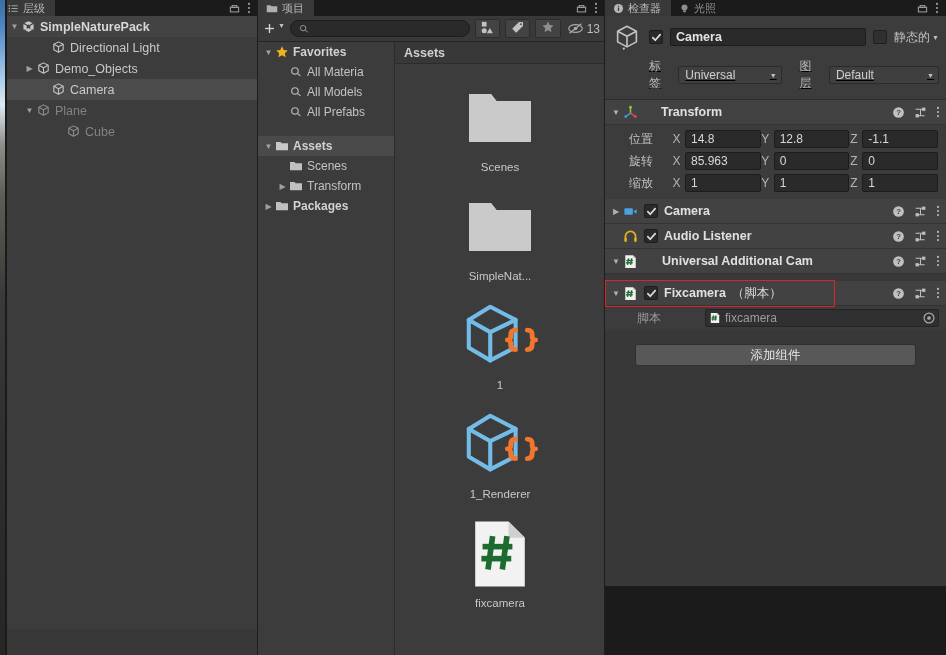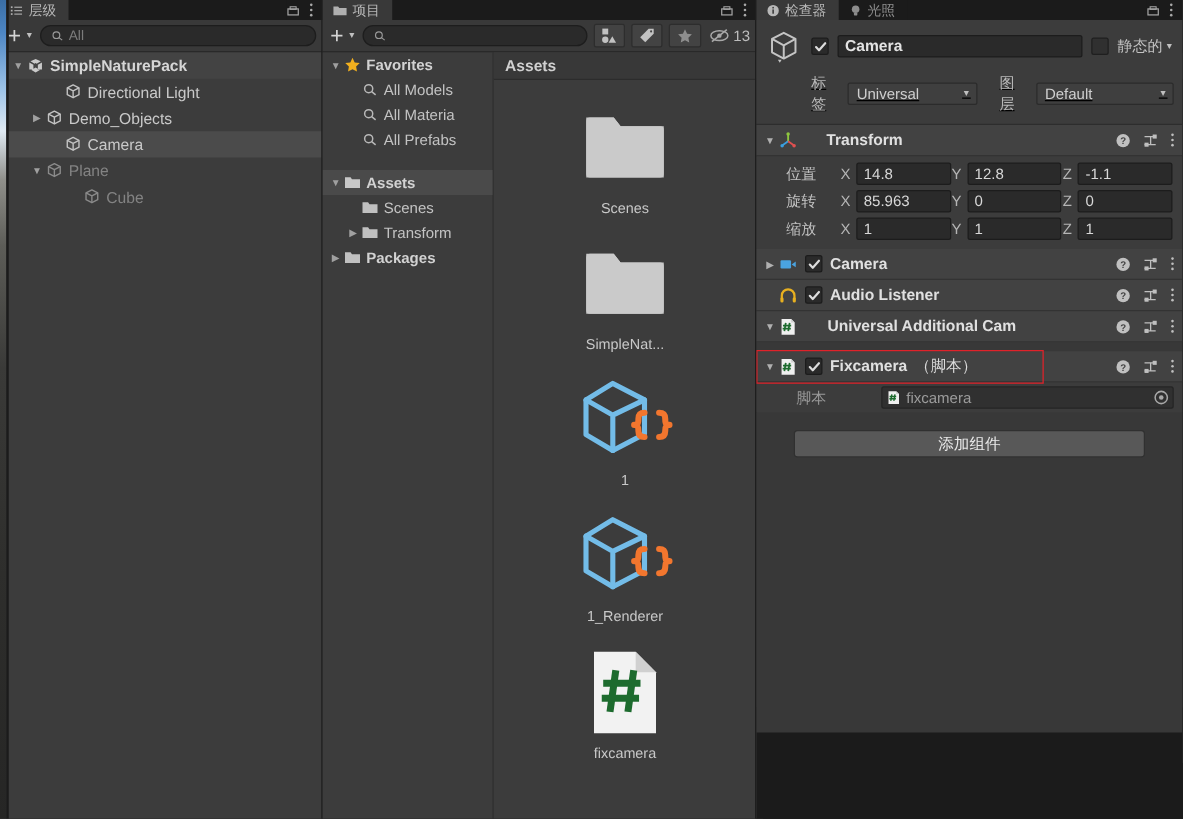--- a/index.html
+++ b/index.html
@@ -13,21 +13,21 @@
 
   
   .tabbar { height:16px; background:#1b1b1b; display:flex; align-items:stretch; position:relative; }
   .tab { display:flex; align-items:center; gap:4px; padding:0 10px 0 8px; font-size:11px; color:#b8b8b8; background:#393939; }
   .tab.inactive { background:transparent; color:#8d8d8d; }
   .tabbar .spacer { flex:1; background:#1b1b1b; }
   .tabicons { display:flex; align-items:center; gap:7px; padding-right:7px; }
 
   .toolbar { height:26px; background:#393939; display:flex; align-items:center; gap:5px; padding:0 5px;
              border-bottom:1px solid #242424; }
-  .tb-btn { display:flex; align-items:center; justify-content:center; color:#c4c4c4; cursor:default; }
+  .tb-btn { display:flex; justify-content:center; color:#c4c4c4; cursor:default; }
   .search { flex:1; height:17px; background:#2a2a2a; border:1px solid #1d1d1d; border-radius:9px;
             display:flex; align-items:center; gap:4px; padding:0 8px; font-size:11px; color:#7c7c7c; }
 
   
   .panel-hier { position:absolute; left:0; top:0; width:258px; height:655px; background:#383838; }
   .panel-proj { position:absolute; left:258px; top:0; width:347px; height:655px; background:#383838; }
   .panel-insp { position:absolute; left:605px; top:0; width:341px; height:566px; background:#383838; }
   .panel-hier .body, .panel-proj .body { background:#3c3c3c; height:613px; }
 
   .leftstrip { position:absolute; left:0; top:0; width:5px; height:655px;
@@ -149,171 +149,151 @@
               <g fill="#a8a8a8">
                 <circle cx="2" cy="2.2" r="1.2"></circle>
                 <circle cx="2" cy="7" r="1.2"></circle>
                 <circle cx="2" cy="11.8" r="1.2"></circle>
               </g>
             </svg>
         </span>
       </div>
     </div>
 
+
+    <div class="body htree">
+
+    <div class="hrow root">
+          <span style="flex: 0 0 8px;"></span>
+          <span class="arrow">▼</span>
+          <span class="cubeico" style="display: flex; align-items: center;">
+            <svg width="15" height="15" viewBox="0 0 16 16">
+              <g fill="#c9c9c9">
+                <path d="M8 2.2l4.6 2.6-1.7 1L8 4.2 5.1 5.8l-1.7-1z" opacity="0"></path>
+                <path d="M12.4 4.3L8.9 6.3 8 5.8V2.4zM3.6 4.3L7.1 6.3 8 5.8V2.4zM2.6 11.2V5.3l3.5 2v4zM13.4 11.2V5.3l-3.5 2v4zM8 13.8l-3.6-2.1 3.6-2 3.6 2z"></path>
+              </g>
+            </svg>
+          </span>
+          <span class="lbl">SimpleNaturePack</span>
+          <span class="kebab"><svg width="4" height="12" viewBox="0 0 4 14">
+              <g fill="#bfbfbf">
+                <circle cx="2" cy="2.2" r="1.2"></circle>
+                <circle cx="2" cy="7" r="1.2"></circle>
+                <circle cx="2" cy="11.8" r="1.2"></circle>
+              </g>
+            </svg></span>
+        </div>
+        <div class="hrow">
+          <span style="flex: 0 0 38px;"></span>
+          <span class="arrow empty">▶</span>
+          <span class="cubeico" style="display: flex; align-items: center;">
+            <svg width="15" height="15" viewBox="0 0 16 16">
+              <g fill="none" stroke="#c2c2c2" stroke-width="1.2" stroke-linejoin="round">
+                <path d="M8 2l5 2.6v5.8L8 13l-5-2.6V4.6z"></path>
+                <path d="M3 4.6L8 7.2l5-2.6M8 7.2V13"></path>
+              </g>
+            </svg>
+          </span>
+          <span class="lbl">Directional Light</span>
+        </div>
+        <div class="hrow">
+          <span style="flex: 0 0 23px;"></span>
+          <span class="arrow">▶</span>
+          <span class="cubeico" style="display: flex; align-items: center;">
+            <svg width="15" height="15" viewBox="0 0 16 16">
+              <g fill="none" stroke="#c2c2c2" stroke-width="1.2" stroke-linejoin="round">
+                <path d="M8 2l5 2.6v5.8L8 13l-5-2.6V4.6z"></path>
+                <path d="M3 4.6L8 7.2l5-2.6M8 7.2V13"></path>
+              </g>
+            </svg>
+          </span>
+          <span class="lbl">Demo_Objects</span>
+        </div>
+        <div class="hrow selected">
+          <span style="flex: 0 0 38px;"></span>
+          <span class="arrow empty">▶</span>
+          <span class="cubeico" style="display: flex; align-items: center;">
+            <svg width="15" height="15" viewBox="0 0 16 16">
+              <g fill="none" stroke="#c2c2c2" stroke-width="1.2" stroke-linejoin="round">
+                <path d="M8 2l5 2.6v5.8L8 13l-5-2.6V4.6z"></path>
+                <path d="M3 4.6L8 7.2l5-2.6M8 7.2V13"></path>
+              </g>
+            </svg>
+          </span>
+          <span class="lbl">Camera</span>
+        </div>
+        <div class="hrow dim">
+          <span style="flex: 0 0 23px;"></span>
+          <span class="arrow">▼</span>
+          <span class="cubeico" style="display: flex; align-items: center;">
+            <svg width="15" height="15" viewBox="0 0 16 16">
+              <g fill="none" stroke="#8a8a8a" stroke-width="1.2" stroke-linejoin="round">
+                <path d="M8 2l5 2.6v5.8L8 13l-5-2.6V4.6z"></path>
+                <path d="M3 4.6L8 7.2l5-2.6M8 7.2V13"></path>
+              </g>
+            </svg>
+          </span>
+          <span class="lbl">Plane</span>
+        </div>
+        <div class="hrow dim">
+          <span style="flex: 0 0 53px;"></span>
+          <span class="arrow empty">▶</span>
+          <span class="cubeico" style="display: flex; align-items: center;">
+            <svg width="15" height="15" viewBox="0 0 16 16">
+              <g fill="none" stroke="#8a8a8a" stroke-width="1.2" stroke-linejoin="round">
+                <path d="M8 2l5 2.6v5.8L8 13l-5-2.6V4.6z"></path>
+                <path d="M3 4.6L8 7.2l5-2.6M8 7.2V13"></path>
+              </g>
+            </svg>
+          </span>
+          <span class="lbl">Cube</span>
+        </div>
+      </div>
+  </div>
+
+  <div class="panel-proj">
+    <div class="tabbar">
+      <div class="tab">
+        <span style="display:flex;">
+          <svg width="12" height="11" viewBox="0 0 16 14">
+              <path d="M1 2.5h5l1.3 1.6H15V12H1z" fill="#b0b0b0"></path>
+            </svg>
+        </span>
+        <span>项目</span>
+      </div>
+      <div class="spacer"></div>
+      <div class="tabicons">
+        <span style="display:flex;">
+          <svg width="11" height="11" viewBox="0 0 16 16">
+              <rect x="2" y="6" width="12" height="7" fill="none" stroke="#a8a8a8" stroke-width="1.4"></rect>
+              <rect x="4.5" y="3.5" width="7" height="3" fill="none" stroke="#a8a8a8" stroke-width="1.2"></rect>
+            </svg>
+        </span>
+        <span style="display:flex;">
+          <svg width="4" height="12" viewBox="0 0 4 14">
+              <g fill="#a8a8a8">
+                <circle cx="2" cy="2.2" r="1.2"></circle>
+                <circle cx="2" cy="7" r="1.2"></circle>
+                <circle cx="2" cy="11.8" r="1.2"></circle>
+              </g>
+            </svg>
+        </span>
+      </div>
+    </div>
+
     <div class="toolbar">
       <div class="tb-btn" style="gap:2px;">
         <svg width="13" height="13" viewBox="0 0 16 16">
             <g stroke="#d4d4d4" stroke-width="1.7">
               <line x1="8" y1="2.5" x2="8" y2="13.5"></line>
               <line x1="2.5" y1="8" x2="13.5" y2="8"></line>
             </g>
           </svg>
         <span class="caret">▼</span>
       </div>
-      <div class="search">
-        <span style="display:flex;">
-          <svg width="10" height="10" viewBox="0 0 16 16">
-              <circle cx="6.6" cy="6.6" r="4.3" fill="none" stroke="#9a9a9a" stroke-width="1.5"></circle>
-              <line x1="9.8" y1="9.8" x2="14" y2="13" stroke="#9a9a9a" stroke-width="1.5"></line>
-            </svg>
-        </span>
-        <span>All</span>
-      </div>
-    </div>
-
-    <div class="body htree">
-
-    <div class="hrow root">
-          <span style="flex: 0 0 8px;"></span>
-          <span class="arrow">▼</span>
-          <span class="cubeico" style="display: flex; align-items: center;">
-            <svg width="15" height="15" viewBox="0 0 16 16">
-              <g fill="#c9c9c9">
-                <path d="M8 2.2l4.6 2.6-1.7 1L8 4.2 5.1 5.8l-1.7-1z" opacity="0"></path>
-                <path d="M12.4 4.3L8.9 6.3 8 5.8V2.4zM3.6 4.3L7.1 6.3 8 5.8V2.4zM2.6 11.2V5.3l3.5 2v4zM13.4 11.2V5.3l-3.5 2v4zM8 13.8l-3.6-2.1 3.6-2 3.6 2z"></path>
-              </g>
-            </svg>
-          </span>
-          <span class="lbl">SimpleNaturePack</span>
-          <span class="kebab"><svg width="4" height="12" viewBox="0 0 4 14">
-              <g fill="#bfbfbf">
-                <circle cx="2" cy="2.2" r="1.2"></circle>
-                <circle cx="2" cy="7" r="1.2"></circle>
-                <circle cx="2" cy="11.8" r="1.2"></circle>
-              </g>
-            </svg></span>
-        </div>
-        <div class="hrow">
-          <span style="flex: 0 0 38px;"></span>
-          <span class="arrow empty">▶</span>
-          <span class="cubeico" style="display: flex; align-items: center;">
-            <svg width="15" height="15" viewBox="0 0 16 16">
-              <g fill="none" stroke="#c2c2c2" stroke-width="1.2" stroke-linejoin="round">
-                <path d="M8 2l5 2.6v5.8L8 13l-5-2.6V4.6z"></path>
-                <path d="M3 4.6L8 7.2l5-2.6M8 7.2V13"></path>
-              </g>
-            </svg>
-          </span>
-          <span class="lbl">Directional Light</span>
-        </div>
-        <div class="hrow">
-          <span style="flex: 0 0 23px;"></span>
-          <span class="arrow">▶</span>
-          <span class="cubeico" style="display: flex; align-items: center;">
-            <svg width="15" height="15" viewBox="0 0 16 16">
-              <g fill="none" stroke="#c2c2c2" stroke-width="1.2" stroke-linejoin="round">
-                <path d="M8 2l5 2.6v5.8L8 13l-5-2.6V4.6z"></path>
-                <path d="M3 4.6L8 7.2l5-2.6M8 7.2V13"></path>
-              </g>
-            </svg>
-          </span>
-          <span class="lbl">Demo_Objects</span>
-        </div>
-        <div class="hrow selected">
-          <span style="flex: 0 0 38px;"></span>
-          <span class="arrow empty">▶</span>
-          <span class="cubeico" style="display: flex; align-items: center;">
-            <svg width="15" height="15" viewBox="0 0 16 16">
-              <g fill="none" stroke="#c2c2c2" stroke-width="1.2" stroke-linejoin="round">
-                <path d="M8 2l5 2.6v5.8L8 13l-5-2.6V4.6z"></path>
-                <path d="M3 4.6L8 7.2l5-2.6M8 7.2V13"></path>
-              </g>
-            </svg>
-          </span>
-          <span class="lbl">Camera</span>
-        </div>
-        <div class="hrow dim">
-          <span style="flex: 0 0 23px;"></span>
-          <span class="arrow">▼</span>
-          <span class="cubeico" style="display: flex; align-items: center;">
-            <svg width="15" height="15" viewBox="0 0 16 16">
-              <g fill="none" stroke="#8a8a8a" stroke-width="1.2" stroke-linejoin="round">
-                <path d="M8 2l5 2.6v5.8L8 13l-5-2.6V4.6z"></path>
-                <path d="M3 4.6L8 7.2l5-2.6M8 7.2V13"></path>
-              </g>
-            </svg>
-          </span>
-          <span class="lbl">Plane</span>
-        </div>
-        <div class="hrow dim">
-          <span style="flex: 0 0 53px;"></span>
-          <span class="arrow empty">▶</span>
-          <span class="cubeico" style="display: flex; align-items: center;">
-            <svg width="15" height="15" viewBox="0 0 16 16">
-              <g fill="none" stroke="#8a8a8a" stroke-width="1.2" stroke-linejoin="round">
-                <path d="M8 2l5 2.6v5.8L8 13l-5-2.6V4.6z"></path>
-                <path d="M3 4.6L8 7.2l5-2.6M8 7.2V13"></path>
-              </g>
-            </svg>
-          </span>
-          <span class="lbl">Cube</span>
-        </div>
-      </div>
-  </div>
-
-  <div class="panel-proj">
-    <div class="tabbar">
-      <div class="tab">
-        <span style="display:flex;">
-          <svg width="12" height="11" viewBox="0 0 16 14">
-              <path d="M1 2.5h5l1.3 1.6H15V12H1z" fill="#b0b0b0"></path>
-            </svg>
-        </span>
-        <span>项目</span>
-      </div>
-      <div class="spacer"></div>
-      <div class="tabicons">
-        <span style="display:flex;">
-          <svg width="11" height="11" viewBox="0 0 16 16">
-              <rect x="2" y="6" width="12" height="7" fill="none" stroke="#a8a8a8" stroke-width="1.4"></rect>
-              <rect x="4.5" y="3.5" width="7" height="3" fill="none" stroke="#a8a8a8" stroke-width="1.2"></rect>
-            </svg>
-        </span>
-        <span style="display:flex;">
-          <svg width="4" height="12" viewBox="0 0 4 14">
-              <g fill="#a8a8a8">
-                <circle cx="2" cy="2.2" r="1.2"></circle>
-                <circle cx="2" cy="7" r="1.2"></circle>
-                <circle cx="2" cy="11.8" r="1.2"></circle>
-              </g>
-            </svg>
-        </span>
-      </div>
-    </div>
-
-    <div class="toolbar">
-      <div class="tb-btn" style="gap:2px;">
-        <svg width="13" height="13" viewBox="0 0 16 16">
-            <g stroke="#d4d4d4" stroke-width="1.7">
-              <line x1="8" y1="2.5" x2="8" y2="13.5"></line>
-              <line x1="2.5" y1="8" x2="13.5" y2="8"></line>
-            </g>
-          </svg>
-        <span class="caret">▼</span>
-      </div>
       <div class="search" style="flex:0 0 180px;">
         <span style="display:flex;">
           <svg width="10" height="10" viewBox="0 0 16 16">
               <circle cx="6.6" cy="6.6" r="4.3" fill="none" stroke="#9a9a9a" stroke-width="1.5"></circle>
               <line x1="9.8" y1="9.8" x2="14" y2="13" stroke="#9a9a9a" stroke-width="1.5"></line>
             </svg>
         </span>
         <span></span>
       </div>
       <div class="tb-btn" style="width:26px;height:19px;background:#434343;border:1px solid #2d2d2d;border-radius:2px;">
@@ -362,32 +342,32 @@
           </div>
           <div class="ptrow">
             <span style="flex: 0 0 16px;"></span>
             <span class="arrow empty">▶</span>
             <span class="ico">
               <svg width="12" height="12" viewBox="0 0 16 16">
                 <circle cx="6.6" cy="6.6" r="4.3" fill="none" stroke="#b8b8b8" stroke-width="1.6"></circle>
                 <line x1="9.8" y1="9.8" x2="14" y2="13.2" stroke="#b8b8b8" stroke-width="1.6"></line>
               </svg>
             </span>
-            <span style="white-space: nowrap;">All Models</span>
+            <span style="white-space: nowrap;">All Materia</span>
           </div>
           <div class="ptrow">
             <span style="flex: 0 0 16px;"></span>
             <span class="arrow empty">▶</span>
             <span class="ico">
               <svg width="12" height="12" viewBox="0 0 16 16">
                 <circle cx="6.6" cy="6.6" r="4.3" fill="none" stroke="#b8b8b8" stroke-width="1.6"></circle>
                 <line x1="9.8" y1="9.8" x2="14" y2="13.2" stroke="#b8b8b8" stroke-width="1.6"></line>
               </svg>
             </span>
-            <span style="white-space: nowrap;">All Materia</span>
+            <span style="white-space: nowrap;">All Models</span>
           </div>
           <div class="ptrow">
             <span style="flex: 0 0 16px;"></span>
             <span class="arrow empty">▶</span>
             <span class="ico">
               <svg width="12" height="12" viewBox="0 0 16 16">
                 <circle cx="6.6" cy="6.6" r="4.3" fill="none" stroke="#b8b8b8" stroke-width="1.6"></circle>
                 <line x1="9.8" y1="9.8" x2="14" y2="13.2" stroke="#b8b8b8" stroke-width="1.6"></line>
               </svg>
             </span>

